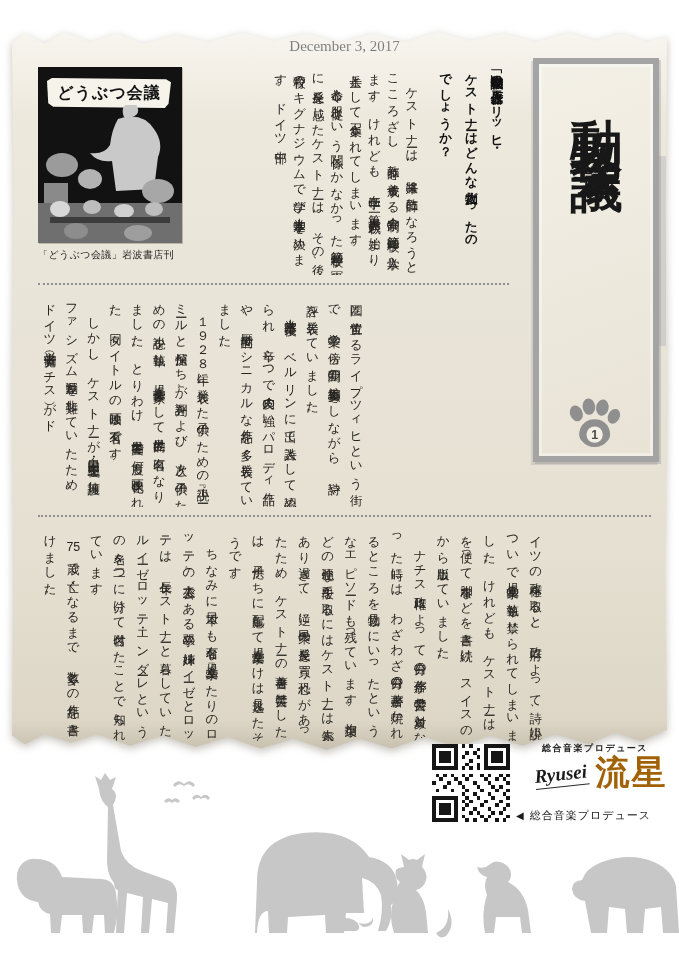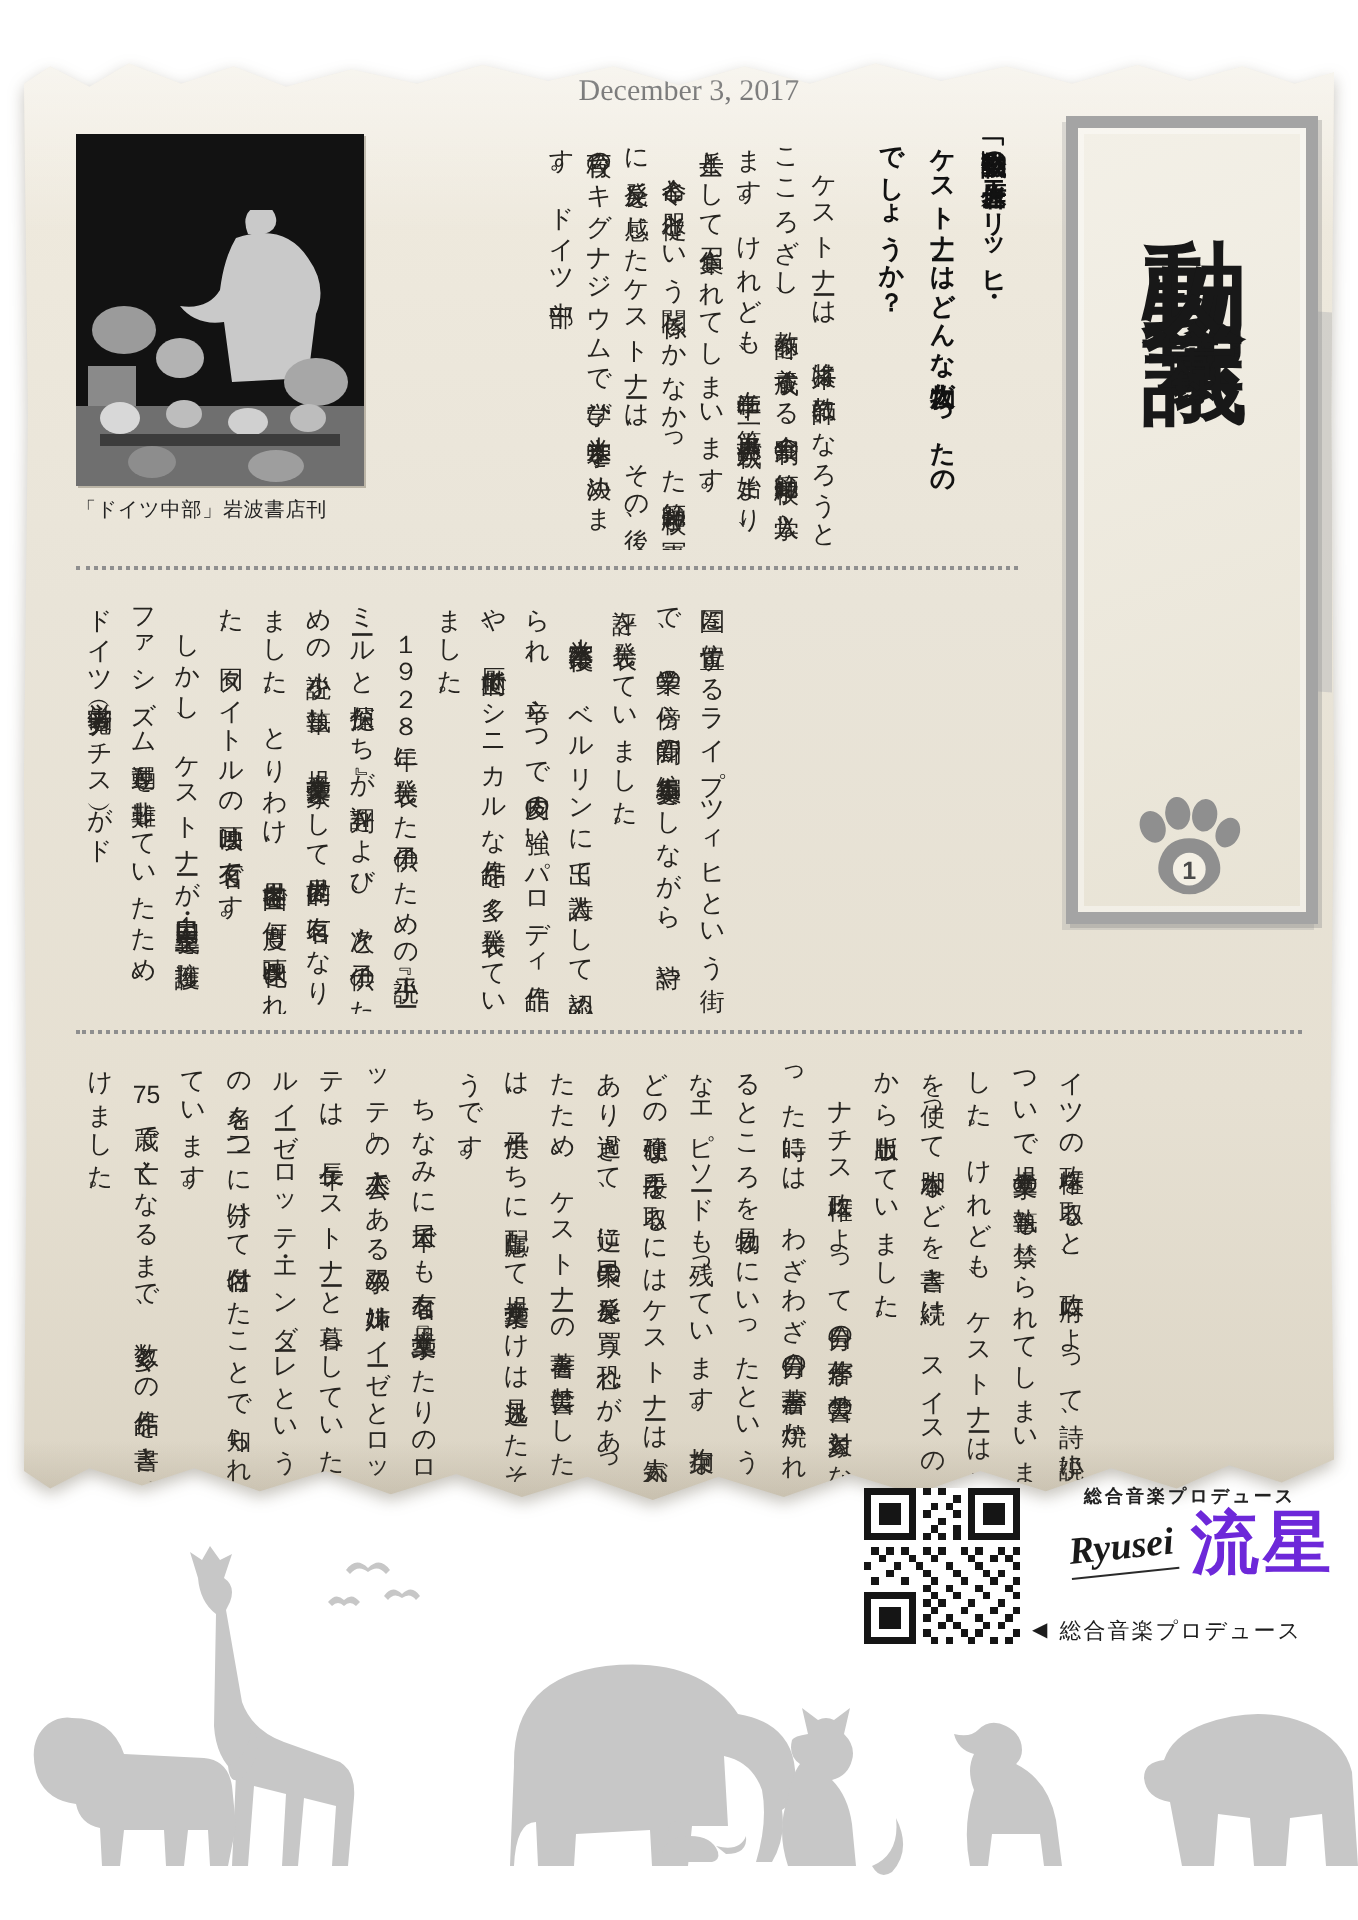--- a/index.html
+++ b/index.html
@@ -60,59 +60,60 @@
   .title-sub{font:700 23px/1 "Liberation Serif","DejaVu Serif",serif;letter-spacing:8px;color:#181818;margin-top:16px;}
   .paw{position:absolute;bottom:6px;left:50%;transform:translateX(-54%);width:58px;height:52px;}
 
   
   .qr{position:absolute;left:432px;top:744px;width:78px;height:78px;}
   .brand{position:absolute;left:536px;top:742px;width:150px;}
   .brand-tagline{font:700 9px "Liberation Sans","DejaVu Sans",sans-serif;letter-spacing:1.5px;color:#222;margin:0 0 1px 6px;}
   .brand-row{display:flex;align-items:flex-end;gap:5px;}
   .brand-script{font:italic 700 19px/1.1 "Liberation Serif","DejaVu Serif",serif;color:#1a1a1a;
                 transform:rotate(-6deg);transform-origin:left bottom;border-bottom:1px solid #2a2a2a;padding:0 2px 1px 0;}
-  .brand-name{font:700 34px/1 "Liberation Serif","DejaVu Serif",serif;color:#6d28d9;letter-spacing:2px;}
+  .brand-name{font:700 34px/1 "Liberation Serif","DejaVu Serif",serif;color:#a16207;letter-spacing:2px;}
   .site{position:absolute;left:516px;top:808px;display:flex;align-items:center;gap:5px;
         font:11px "Liberation Sans","DejaVu Sans",sans-serif;color:#1c1c1c;letter-spacing:1px;}
   .site-arrow{font-size:10px;line-height:1;}
 
   .animals{position:absolute;left:0;bottom:14px;width:679px;height:175px;}
 </style>
 </head>
 <body>
 
 <div class="page">
 
   <div class="paper-wrap">
     <div class="paper">
       <div class="smudge-right"></div>
 
       <div class="date">December 3, 2017</div>
 
       <div class="band1">
         <figure class="book" style="margin:4px 0 0">
           <div class="cover">
+            <div class="banner">どうぶつ会議</div>
             <svg class="cover-scene" viewBox="0 0 144 138">
               <path fill="#c9c9c9" d="M80 14 q24 -8 36 10 q10 14 4 28 l-4 32 -38 2 -4 -30 q-14 2 -22 -8 q14 2 20 -8 q2 -16 8 -26 z"></path>
               <path fill="#c9c9c9" d="M86 12 q-4 -10 4 -14 q8 -2 10 6 q1 6 -6 8 z"></path>
               <ellipse cx="24" cy="60" rx="16" ry="12" fill="#9b9b9b"></ellipse>
               <ellipse cx="52" cy="74" rx="12" ry="10" fill="#b3b3b3"></ellipse>
               <rect x="6" y="78" width="24" height="20" fill="#8a8a8a"></rect>
               <ellipse cx="120" cy="86" rx="16" ry="12" fill="#a7a7a7"></ellipse>
               <rect x="0" y="98" width="144" height="40" fill="#6f6f6f"></rect>
               <ellipse cx="22" cy="104" rx="10" ry="8" fill="#d8d8d8"></ellipse>
               <ellipse cx="54" cy="102" rx="9" ry="7" fill="#bdbdbd"></ellipse>
               <ellipse cx="86" cy="106" rx="10" ry="7" fill="#d0d0d0"></ellipse>
               <ellipse cx="116" cy="104" rx="9" ry="7" fill="#bdbdbd"></ellipse>
               <rect x="12" y="112" width="120" height="6" fill="#3c3c3c"></rect>
               <ellipse cx="38" cy="126" rx="12" ry="8" fill="#8d8d8d"></ellipse>
               <ellipse cx="100" cy="128" rx="14" ry="8" fill="#9e9e9e"></ellipse>
             </svg>
           </div>
-          <figcaption class="caption">「ドイツ中部」岩波書店刊</figcaption>
+          <figcaption class="caption">「どうぶつ会議」岩波書店刊</figcaption>
         </figure>
 
         <div class="vtext body1">
           <p>　ケストナーは、将来は教師になろうとこころざし、教師を養成する全寮制の師範学校に入学します。けれども、在学中に第一次世界大戦が始まり、兵士として召集されてしまいます。</p>
           <p>　命令と服従という関係しかなかった師範学校と軍隊に反発を感じたケストナーは、その後、中高一貫教育校のキグナジウムで学び大学進学を決めます。ドイツ中部</p>
         </div>
 
         <div class="vtext headline">「動物会議」の原作者エーリッヒ・
 ケストナーはどんな人物だったの
 でしょうか？</div>

